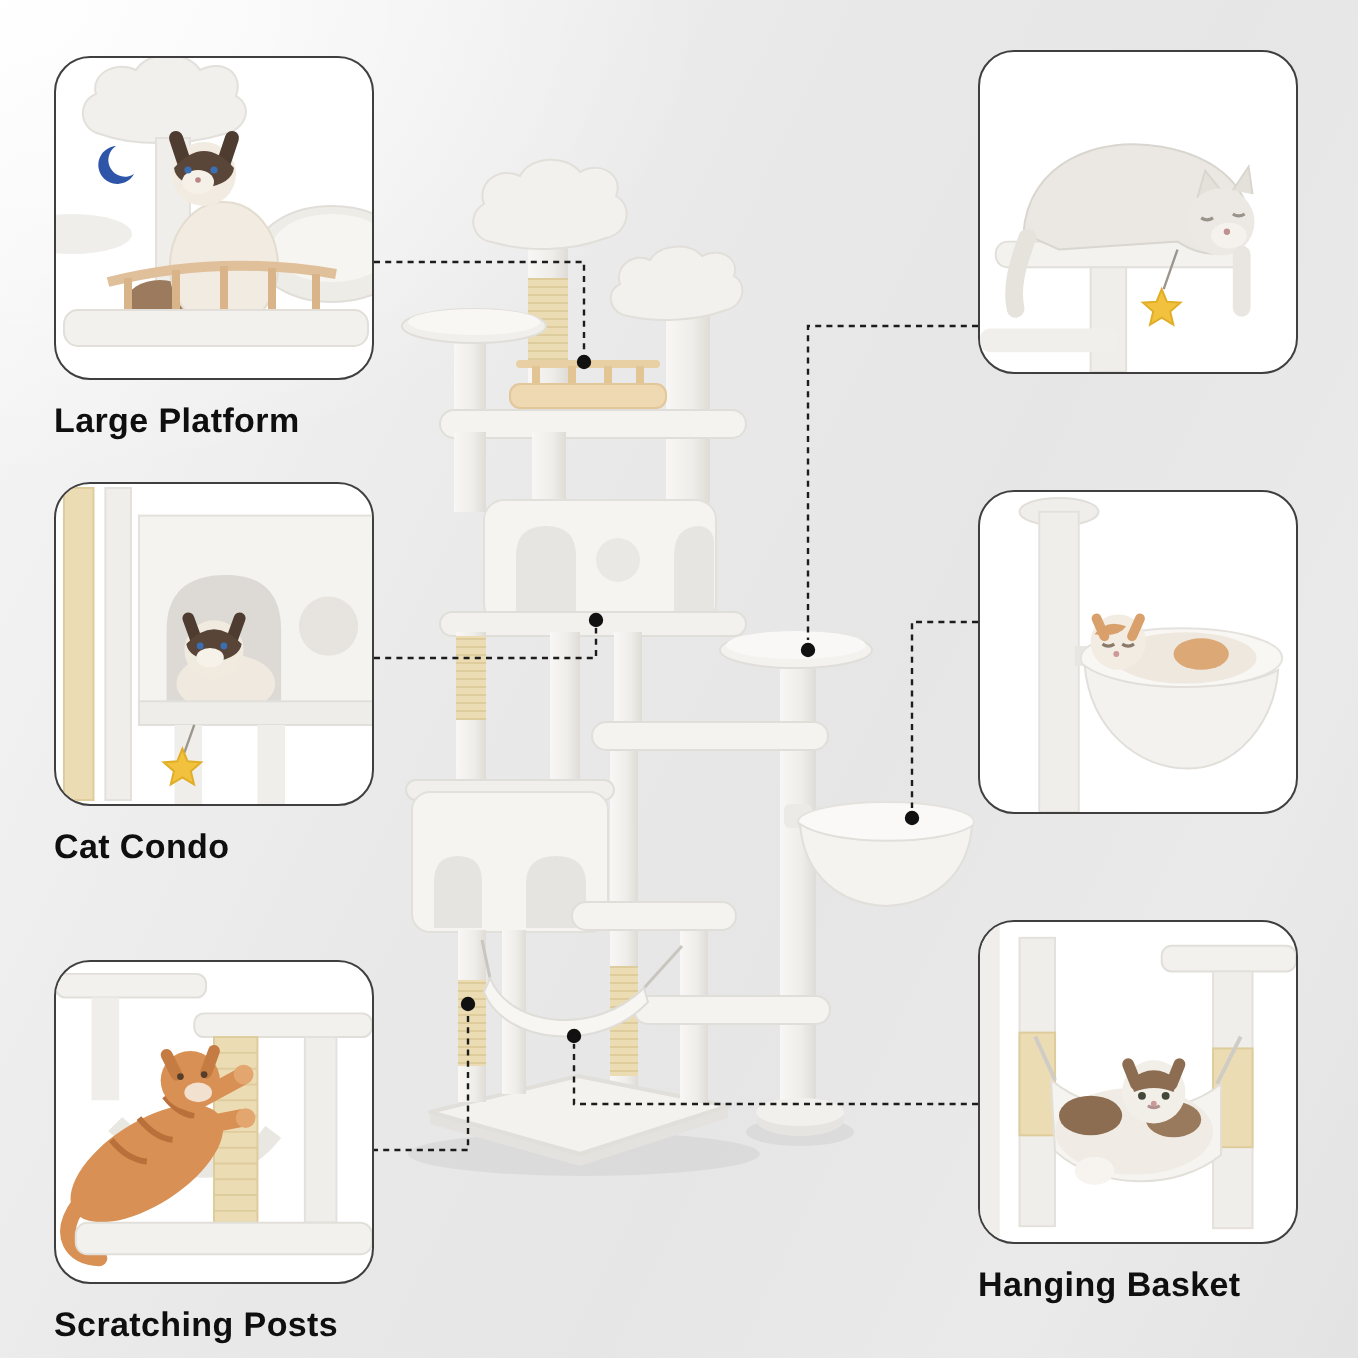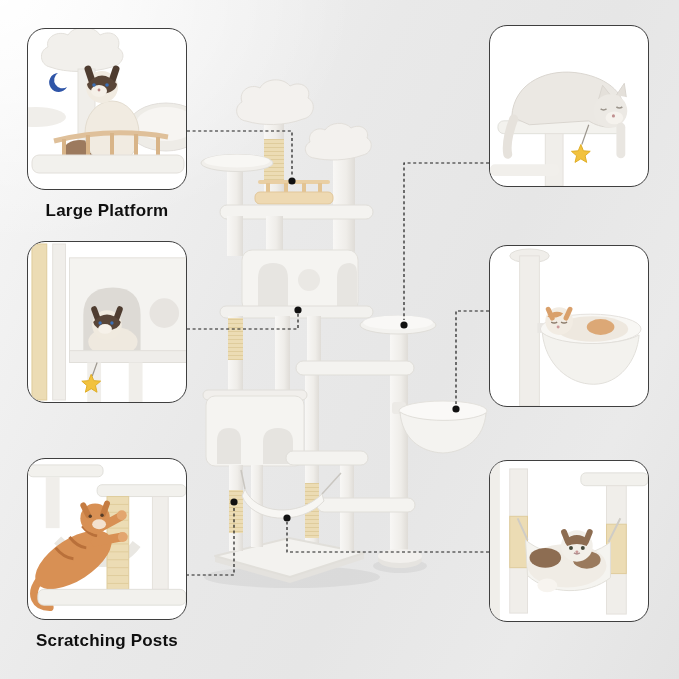--- a/index.html
+++ b/index.html
@@ -11,21 +11,21 @@
       linear-gradient(116deg,#f7f7f7 0%,#efefef 22%,#e9e9e9 40%,#e6e6e6 62%,#eaeaea 82%,#e3e3e3 100%);
   }
   .layer{position:absolute;left:0;top:0;}
   .callout{position:absolute;width:160px;margin:0;}
   .inset{
     width:160px;height:162px;box-sizing:border-box;
     border:1px solid #3f3f3f;border-radius:18px;background:#ffffff;overflow:hidden;
   }
   .inset svg{display:block;}
   .callout-label{
-    display:block;margin-top:11px;text-align:center;
+    display:block;margin-top:11px;
     font-weight:bold;font-size:17px;line-height:20px;color:#0f0f0f;letter-spacing:.2px;
     white-space:nowrap;
   }
 </style>
 </head>
 <body>
 
 <div class="stage">
 
   <svg class="layer" width="679" height="679" viewBox="0 0 679 679">
@@ -221,20 +221,21 @@
           <circle cx="73" cy="82" r="1.7" fill="#3b6fb5"></circle>
             <circle cx="85" cy="82" r="1.7" fill="#3b6fb5"></circle>
         </g>
         <rect x="42" y="110" width="120" height="12" fill="#efedea" stroke="#e1dfda"></rect>
         <rect x="60" y="122" width="14" height="40" fill="#f0eeea"></rect>
         <rect x="102" y="122" width="14" height="40" fill="#f0eeea"></rect>
         <line x1="70" y1="122" x2="65" y2="136" stroke="#9b958d" stroke-width="1.2"></line>
         <polygon fill="#f2c23e" stroke="#e0ae26" transform="translate(-28,14)" points="92,120 94.6,126.4 101.5,126.9 96.3,131.4 97.9,138.1 92,134.5 86.1,138.1 87.7,131.4 82.5,126.9 89.4,126.4"></polygon>
       </svg>
     </div>
+    <figcaption class="callout-label">Cat Condo</figcaption>
   </figure>
 
   <figure class="callout" style="left:489px;top:245px">
     <div class="inset">
       <svg width="158" height="160" viewBox="0 0 160 162">
         <ellipse cx="40" cy="10" rx="20" ry="7" fill="#f0eeea" stroke="#e2dfda"></ellipse>
         <rect x="30" y="10" width="20" height="152" fill="#f0eeea" stroke="#e4e1dc"></rect>
         <rect x="48" y="78" width="14" height="10" fill="#e8e6e2"></rect>
         <ellipse cx="102" cy="84" rx="51" ry="15" fill="#f8f7f4" stroke="#e5e2dd"></ellipse>
         <g>
@@ -244,21 +245,21 @@
           <path d="M59,64 L63,73 M81,64 L77,73" stroke="#d9a06b" stroke-width="5" stroke-linecap="round"></path>
           <path d="M58,72 Q64,64 74,68 Q70,74 58,72 Z" fill="#d9a06b"></path>
           <path d="M62,77 q3,2 6,0 M72,77 q3,2 6,0" stroke="#8a7a6a" stroke-width="1.6" fill="none"></path>
           <circle cx="69" cy="82" r="1.5" fill="#c99"></circle>
         </g>
         <path d="M53,88 C56,120 80,140 105,140 C131,140 149,116 151,90 C130,102 72,102 53,88 Z" fill="#f3f2ee" stroke="#e2dfda"></path>
       </svg>
     </div>
   </figure>
 
-  <figure class="callout" style="left:27px;top:458px">
+  <figure class="callout" style="left:27px;top:480px">
     <div class="inset">
       <svg width="158" height="160" viewBox="0 0 160 162">
         <rect x="0" y="6" width="76" height="12" rx="5" fill="#f2f1ed" stroke="#e1dfda"></rect>
         <rect x="18" y="18" width="14" height="52" fill="#f0eeea"></rect>
         <rect x="70" y="26" width="90" height="12" rx="5" fill="#f2f1ed" stroke="#e1dfda"></rect>
         <path d="M30,82 C60,112 92,110 110,86" stroke="#e9e7e2" stroke-width="10" fill="none"></path>
         <rect x="80" y="38" width="22" height="94" fill="#ecdcb4" stroke="#dfcc9c"></rect>
         <path d="M80,46 h22 M80,54 h22 M80,62 h22 M80,70 h22 M80,78 h22 M80,86 h22 M80,94 h22 M80,102 h22 M80,110 h22 M80,118 h22 M80,126 h22" stroke="#dfcc9c" stroke-width="1"></path>
         <rect x="126" y="38" width="16" height="94" fill="#f0eeea" stroke="#e4e1dc"></rect>
         <g>
@@ -299,15 +300,16 @@
           <circle cx="88" cy="86" r="16" fill="#f2efe9"></circle>
           <path d="M75,72 L79,82 M101,72 L97,82" stroke="#8d6d52" stroke-width="6" stroke-linecap="round"></path>
           <path d="M76,80 Q88,70 100,80 L98,86 Q88,82 78,86 Z" fill="#8d6d52"></path>
           <circle cx="82" cy="88" r="2" fill="#44483a"></circle>
             <circle cx="94" cy="88" r="2" fill="#44483a"></circle>
           <path d="M85,93 q3,2 6,0" stroke="#b08f8f" stroke-width="1.6" fill="none"></path>
           <circle cx="88" cy="92" r="1.5" fill="#c99"></circle>
         </g>
       </svg>
     </div>
+    <figcaption class="callout-label">Hanging Basket</figcaption>
   </figure>
 
 </div>
 
 </body></html>

